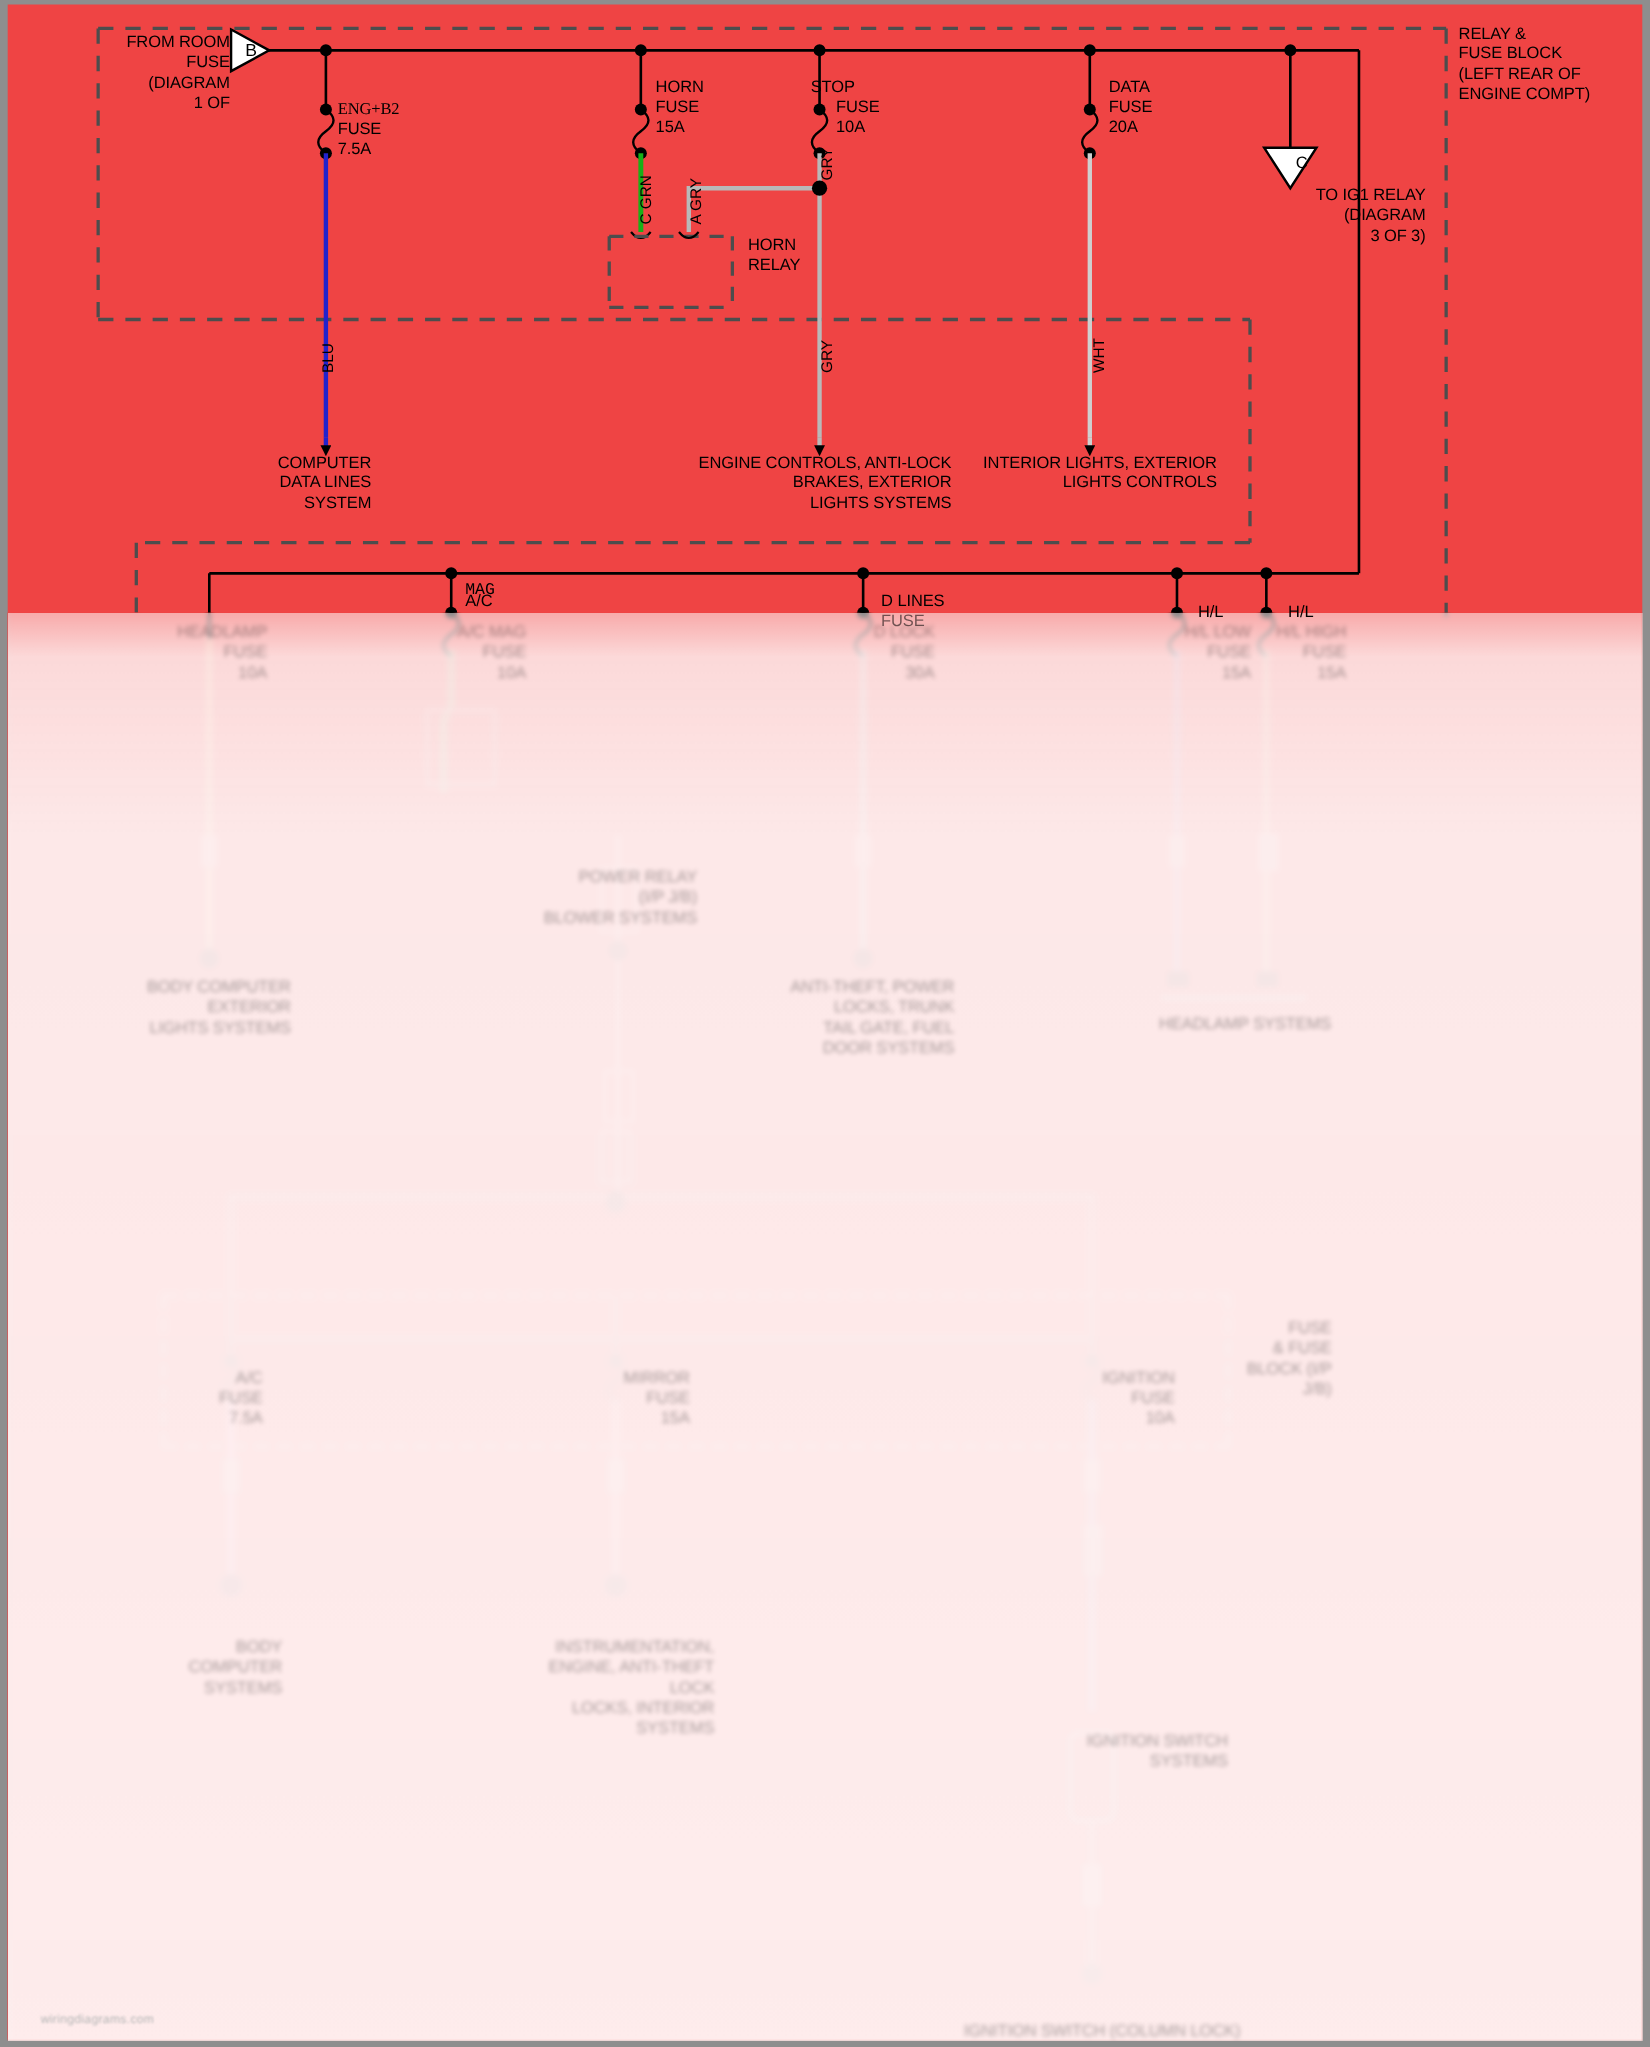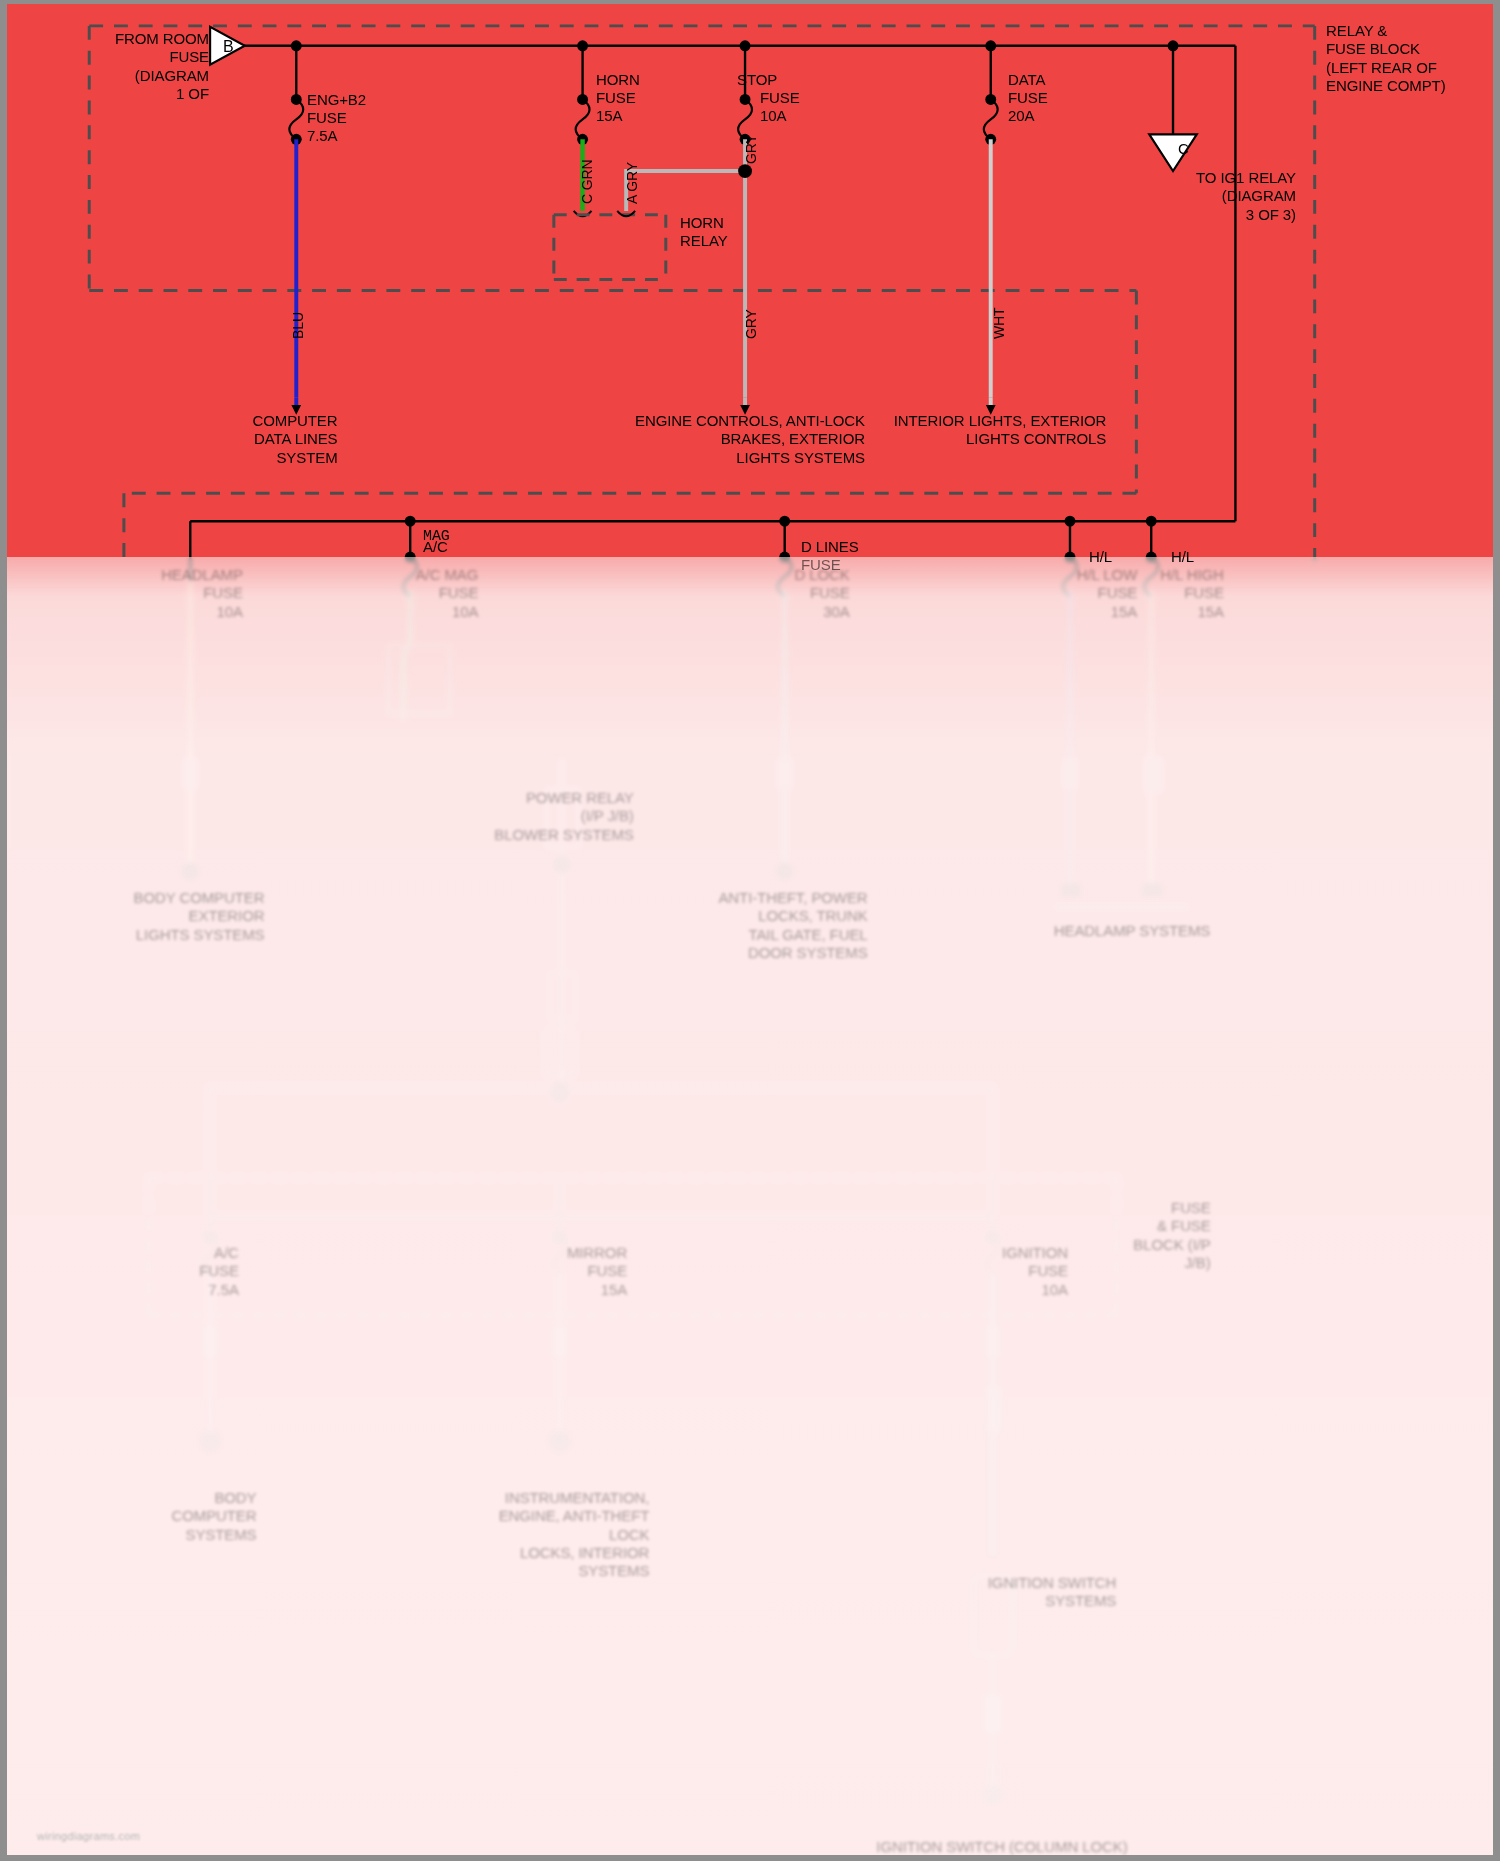--- a/index.html
+++ b/index.html
@@ -278,21 +278,21 @@
 (DIAGRAM
 1 OF</div>
 
   <div class="lbl" style="left:216px; top:33px; font-size:16px;">B</div>
 
   <div class="lbl" style="left:1319px; top:18px;">RELAY &amp;
 FUSE BLOCK
 (LEFT REAR OF
 ENGINE COMPT)</div>
 
-  <div class="lbl" style="left:300px; top:87px;">ENG+B2</div>
+  <div class="lbl" style="left:300px; top:87px;font-family:Liberation Serif, serif;">ENG+B2</div>
   <div class="lbl" style="left:300px; top:105px;">FUSE</div>
   <div class="lbl" style="left:300px; top:123px;">7.5A</div>
 
   <div class="lbl" style="left:589px; top:67px;">HORN</div>
   <div class="lbl" style="left:589px; top:85px;">FUSE</div>
   <div class="lbl" style="left:589px; top:103px;">15A</div>
 
   <div class="lbl" style="left:730px; top:67px;">STOP</div>
   <div class="lbl" style="left:753px; top:85px;">FUSE</div>
   <div class="lbl" style="left:753px; top:103px;text-align:center;">10A</div>

